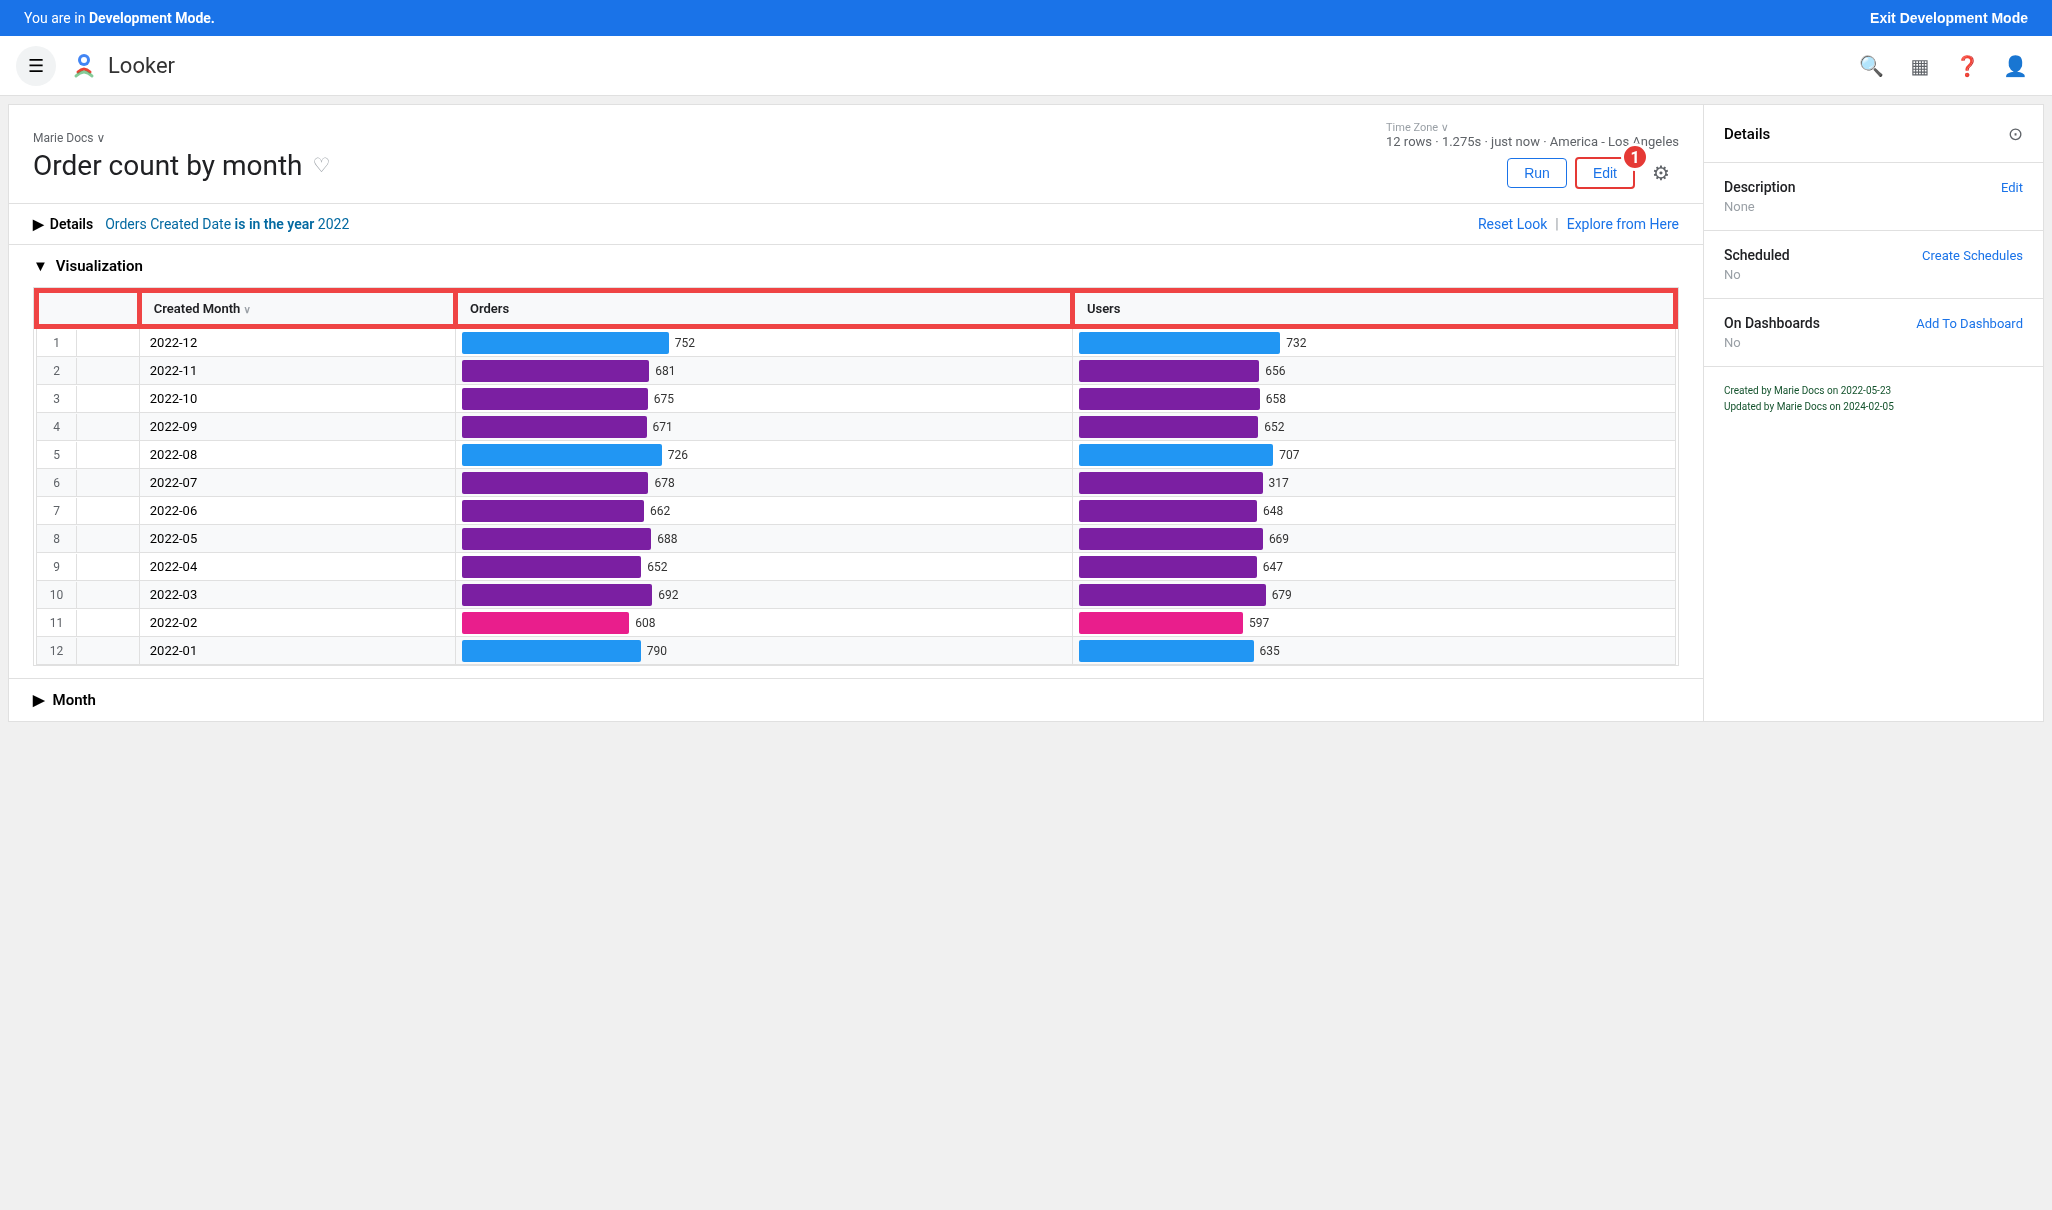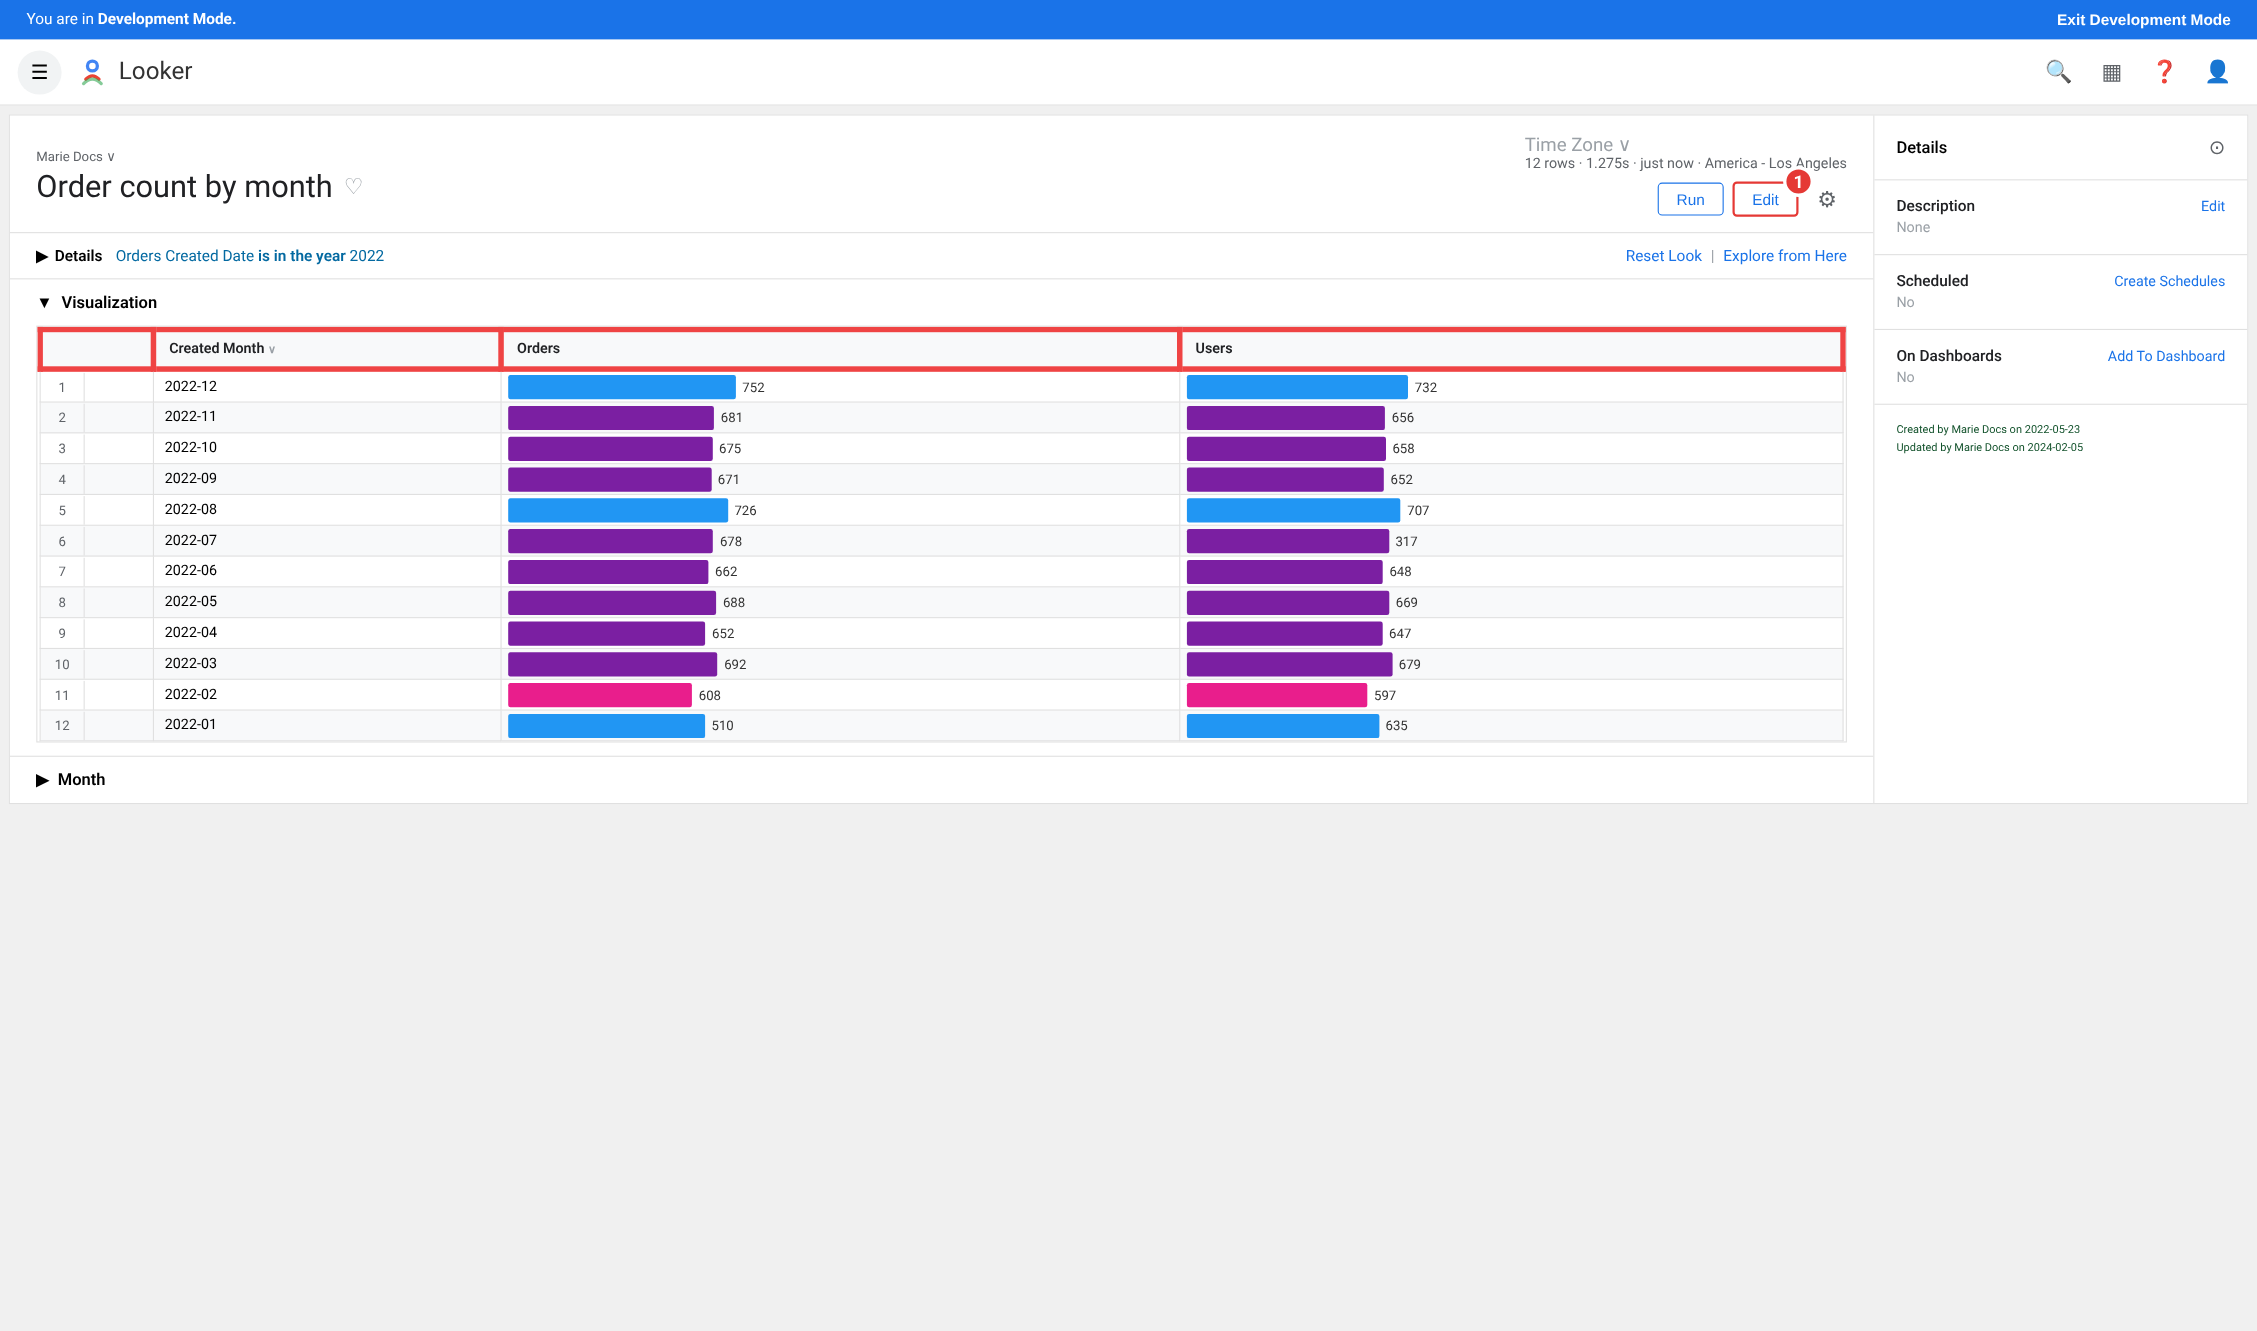--- a/index.html
+++ b/index.html
@@ -114,21 +114,21 @@
       flex-direction: column;
       align-items: flex-end;
       gap: 6px;
     }
     .meta-info {
       font-size: 13px;
       color: #5f6368;
       text-align: right;
     }
     .time-zone-label {
-      font-size: 17px;
+      font-size: 11px;
       color: #9aa0a6;
     }
     .header-actions {
       display: flex;
       align-items: center;
       gap: 8px;
     }
     .run-btn {
       padding: 6px 16px;
       border: 1.5px solid #1a73e8;
@@ -686,21 +686,21 @@
                   <tr>
       <td>
                       <div class="row-num">12</div>
                     </td>
       <td>
                       <div class="cell-text">2022-01</div>
                     </td>
       <td>
         <div class="bar-wrapper">
           <div class="bar" style="width:178.75px; background:#2196F3;"></div>
-          <span class="bar-value">510</span>
+          <span class="bar-value">790</span>
         </div>
       </td>
       <td>
         <div class="bar-wrapper">
           <div class="bar" style="width:174.625px; background:#2196F3;"></div>
           <span class="bar-value">635</span>
         </div>
       </td>
     </tr>
                 </tbody>

